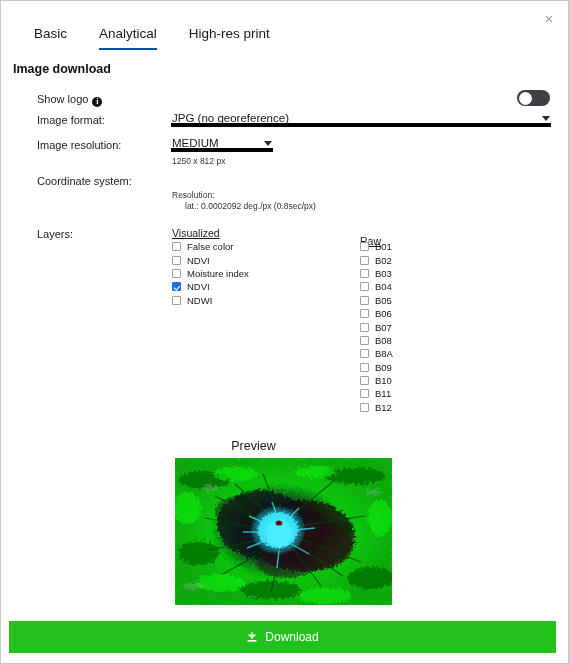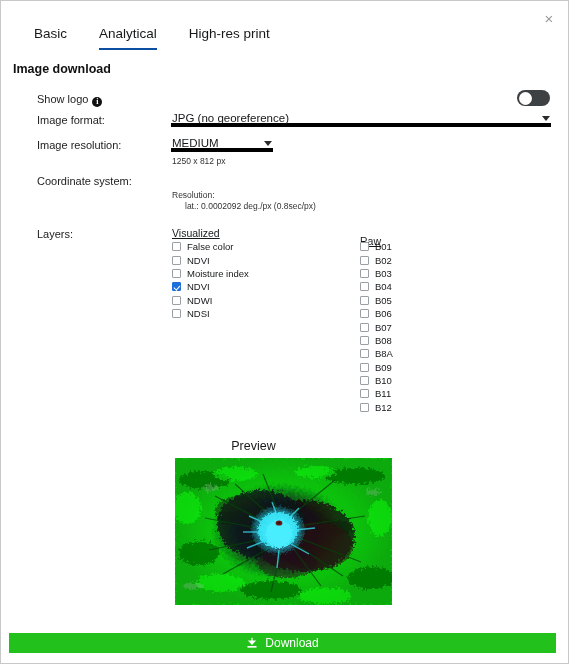--- a/index.html
+++ b/index.html
@@ -161,21 +161,21 @@
     left: 174px; top: 457px;
     width: 217px; height: 147px;
     overflow: hidden;
     background: #06b806;
   }
   .preview-img .layer { position: absolute; inset: 0; }
 
   
   .dl-bar {
     position: absolute; left: 8px; right: 12px; bottom: 10px;
-    height: 20px;
+    height: 32px;
     background: #22c11b;
     color: #ffffff;
     display: flex; align-items: center; justify-content: center;
     gap: 7px;
     font-size: 12px;
     cursor: pointer;
     user-select: none;
   }
   .dl-icon { display: flex; align-items: center; }
 </style>
@@ -240,24 +240,20 @@
         <span class="chk"></span>
         <span class="chk-label">Moisture index</span>
       </div>
       <div class="chk-row">
         <span class="chk checked"></span>
         <span class="chk-label">NDVI</span>
       </div>
       <div class="chk-row">
         <span class="chk"></span>
         <span class="chk-label">NDWI</span>
-      </div>
-      <div class="chk-row">
-        <span class="chk"></span>
-        <span class="chk-label">NDSI</span>
       </div>
     </div>
 
   <div class="col-head" style="left:359px; top:234px;">Raw</div>
   <div class="chk-list" id="raw-list" style="left:359px; top:239px;">
       <div class="chk-row">
         <span class="chk"></span>
         <span class="chk-label">B01</span>
       </div>
       <div class="chk-row">

